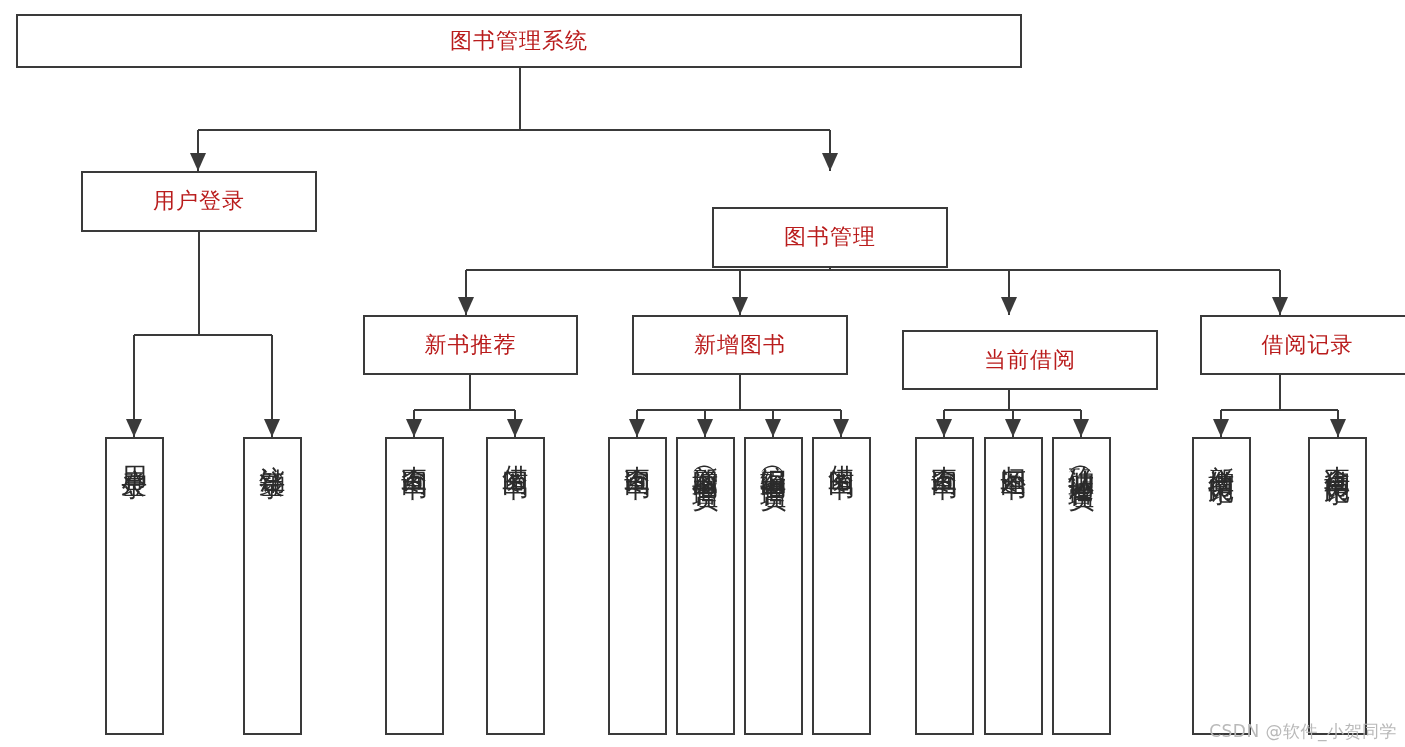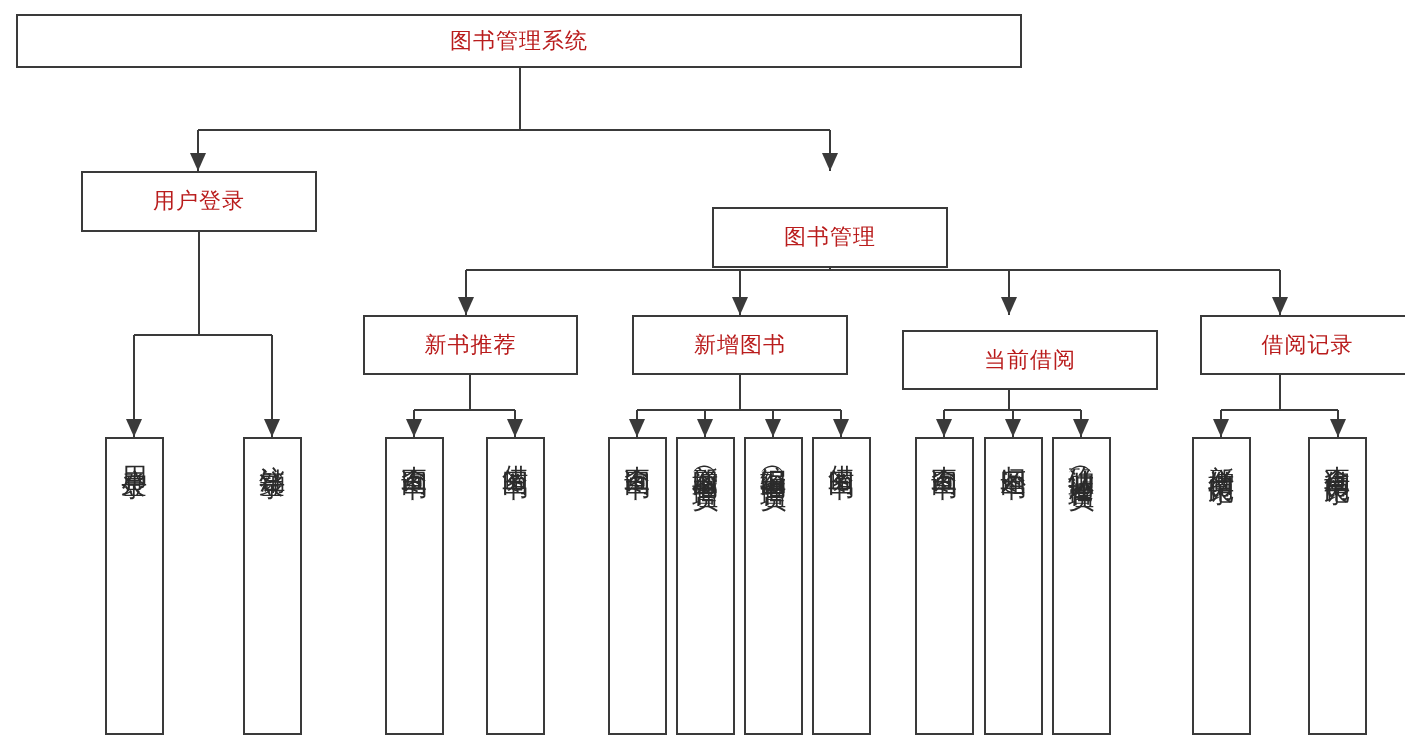--- a/index.html
+++ b/index.html
@@ -186,13 +186,14 @@
       <div class="node-box leaf" style="left: 1052px; top: 437px; width: 59px; height: 298px;">
         <span class="node-label-v">确认归还（管理员）</span>
       </div>
       <div class="node-box leaf" style="left: 1192px; top: 437px; width: 59px; height: 298px;">
         <span class="node-label-v">新增借阅记录</span>
       </div>
       <div class="node-box leaf" style="left: 1308px; top: 437px; width: 59px; height: 298px;">
         <span class="node-label-v">查询借阅记录</span>
       </div>
     </div>
+  <div id="watermark">CSDN @软件_小贺同学</div>
 </div>
 
 </body></html>

